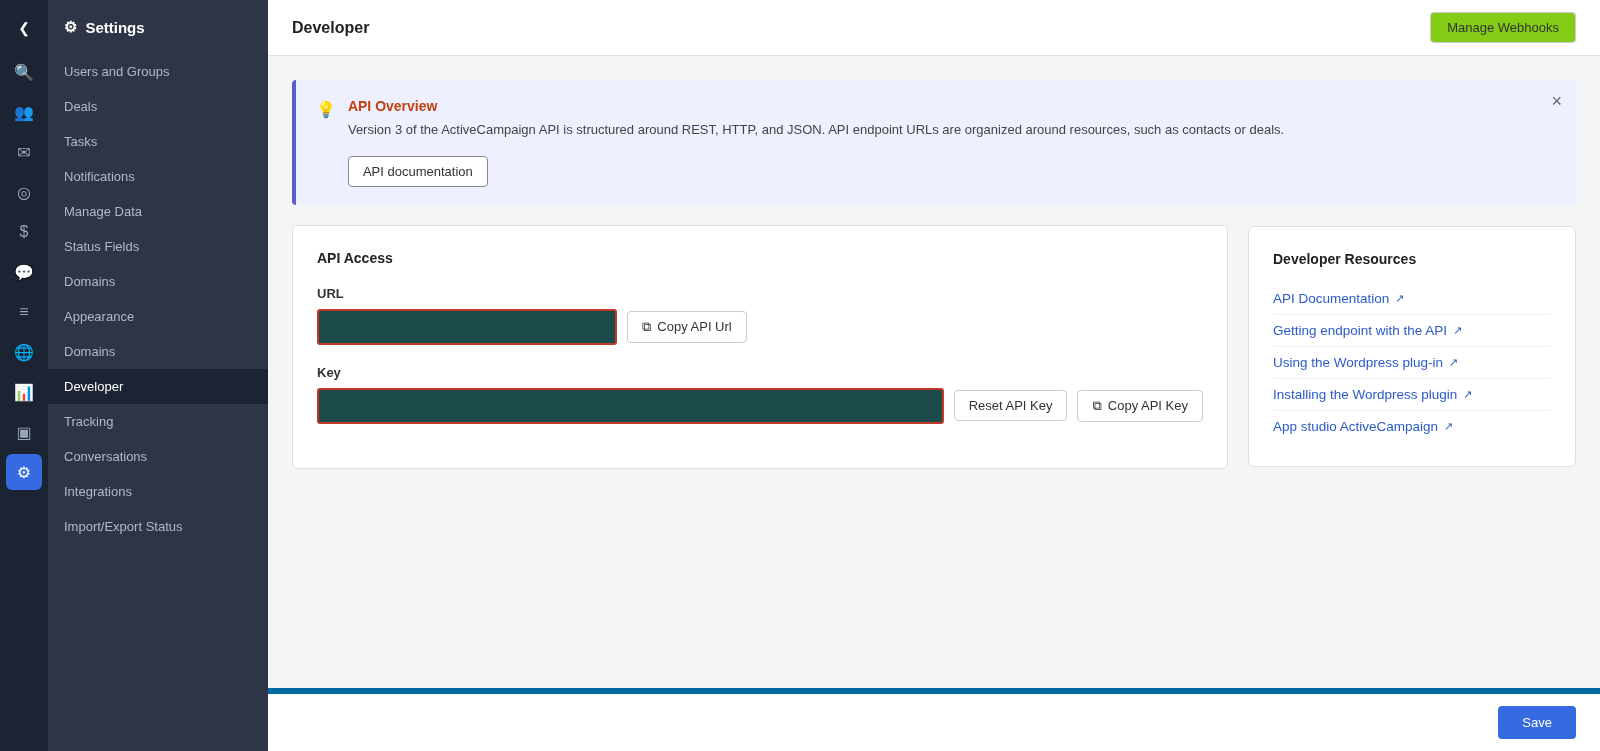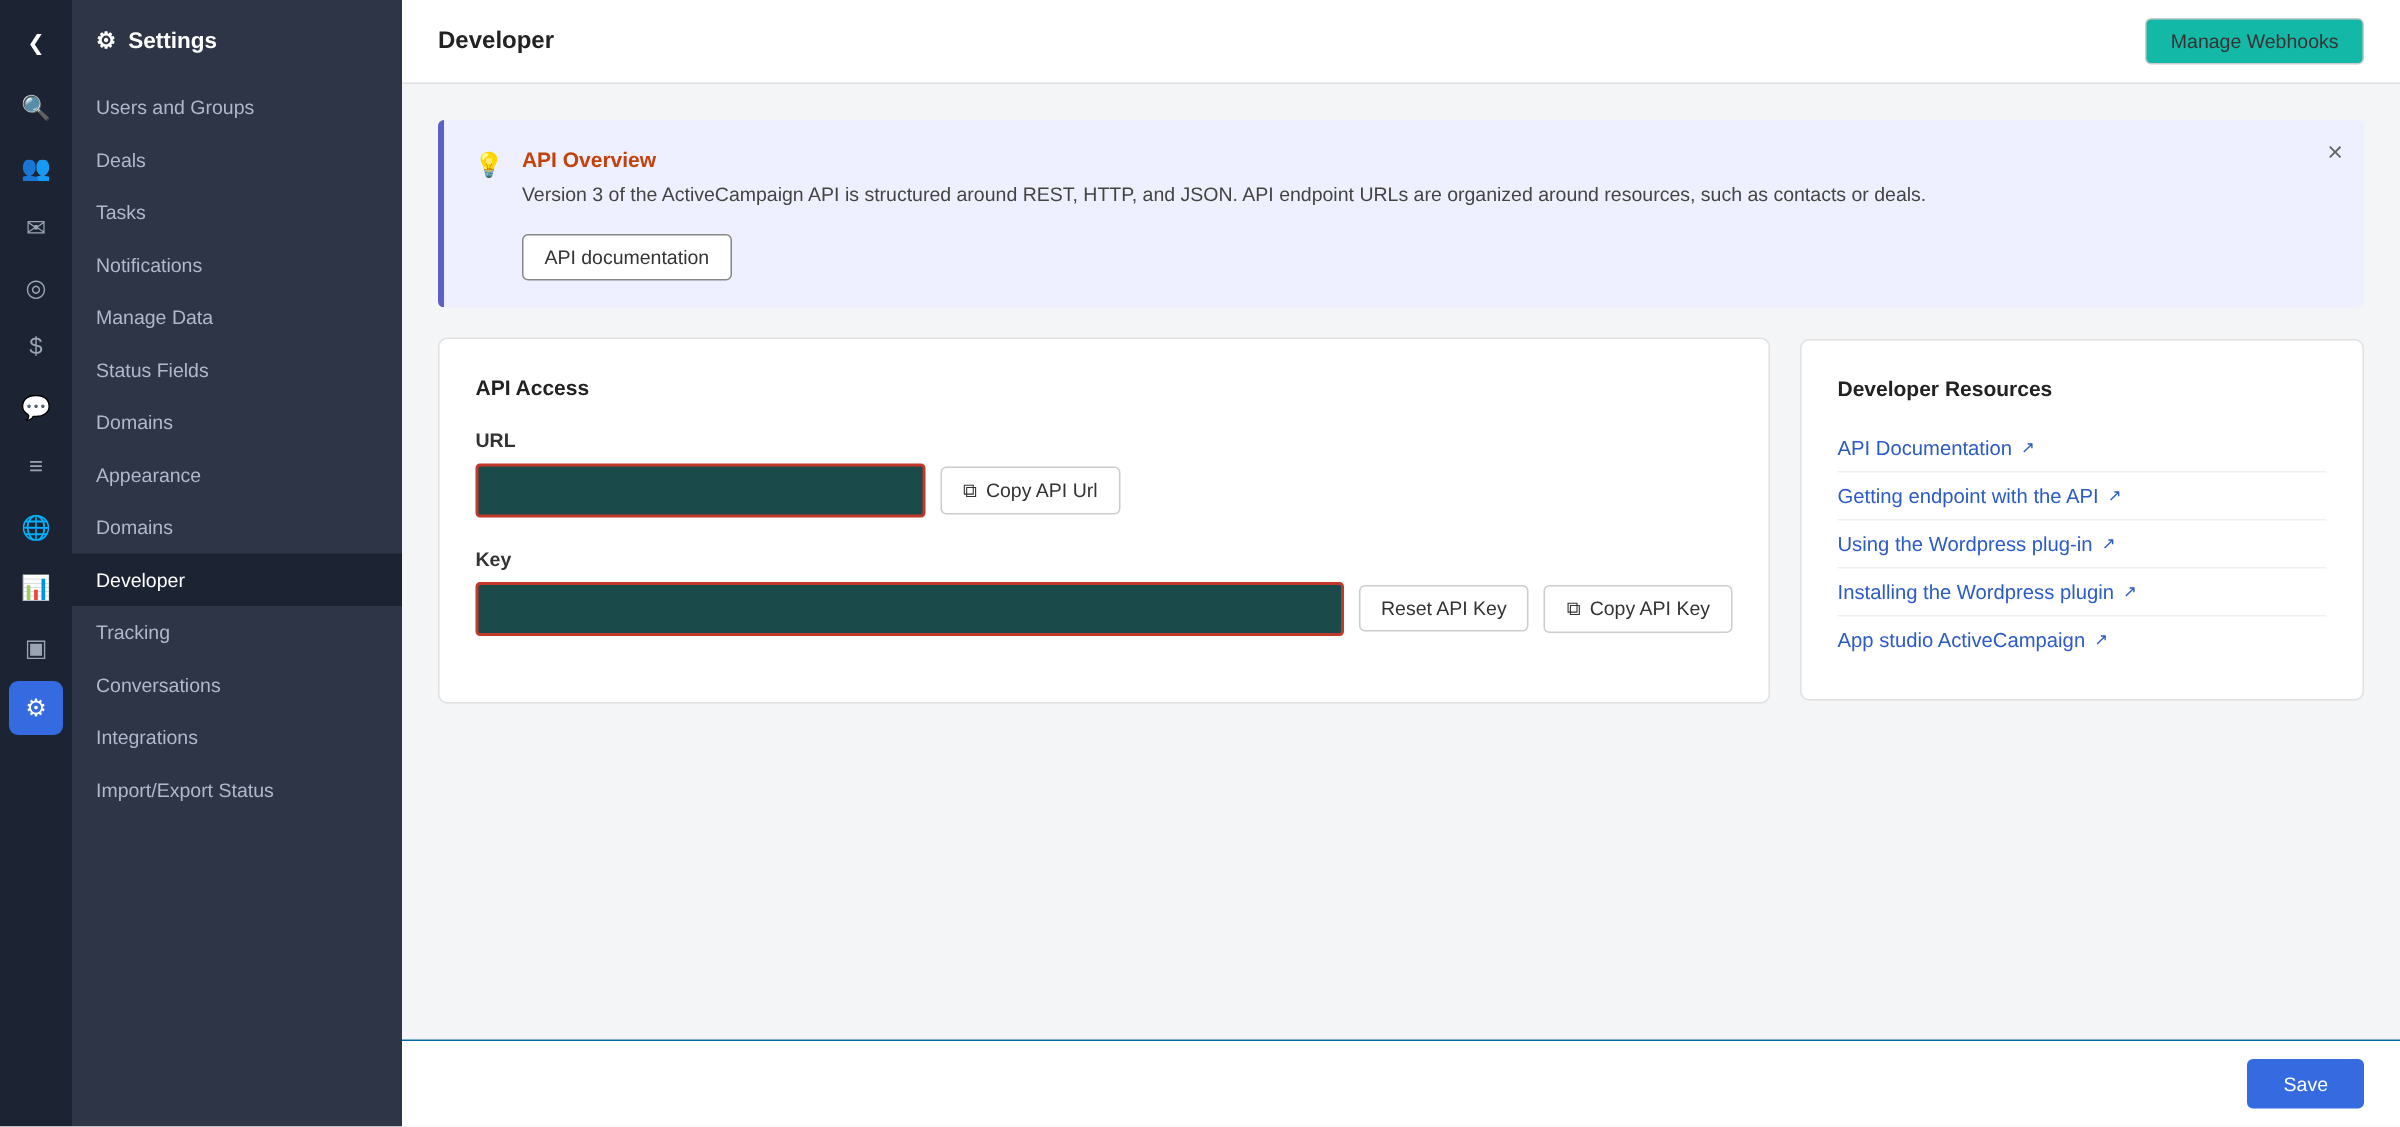--- a/index.html
+++ b/index.html
@@ -79,21 +79,21 @@
       justify-content: space-between;
       flex-shrink: 0;
     }
     .top-bar-title {
       font-size: 16px;
       font-weight: 600;
       color: #222;
     }
     .manage-webhooks-btn {
       border: 1px solid #ccc;
-      background: #14b8a6;
+      background: #84cc16;
       padding: 7px 16px;
       border-radius: 4px;
       font-size: 13px;
       cursor: pointer;
       color: #333;
     }
 
     
     .content-area {
       flex: 1;
@@ -207,21 +207,21 @@
       cursor: pointer;
       color: #333;
       display: flex;
       align-items: center;
       gap: 6px;
       white-space: nowrap;
     }
 
     
     .resources-card {
-      width: 376px;
+      width: 328px;
       background: #fff;
       border: 1px solid #e0e0e0;
       border-radius: 6px;
       padding: 24px;
       flex-shrink: 0;
     }
     .resources-title {
       font-size: 14px;
       font-weight: 700;
       color: #222;
@@ -237,21 +237,21 @@
       padding: 8px 0;
       border-bottom: 1px solid #f0f0f0;
       text-decoration: none;
     }
     .resource-link:last-child { border-bottom: none; }
     .resource-link .ext-icon { font-size: 11px; }
 
     
     .save-bar {
       background: #fff;
-      border-top: 1px solid #0369a1;
+      border-top: 6px solid #0369a1;
       padding: 12px 24px;
       display: flex;
       justify-content: flex-end;
       flex-shrink: 0;
     }
     .save-btn {
       background: #356ae0;
       color: #fff;
       border: none;
       padding: 9px 24px;

